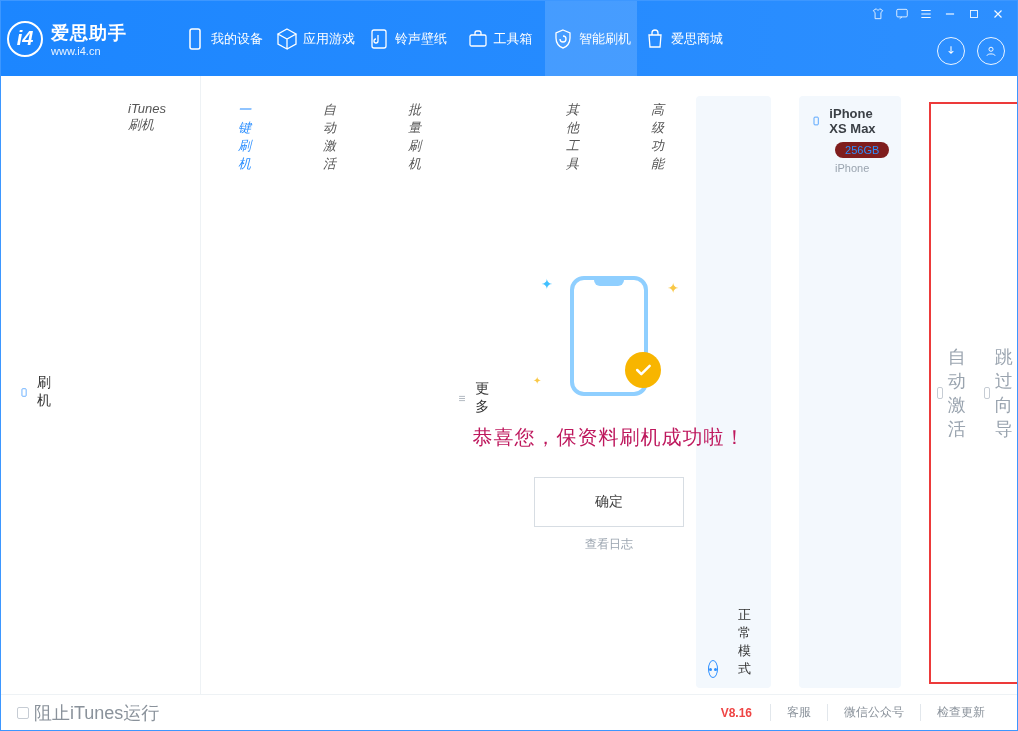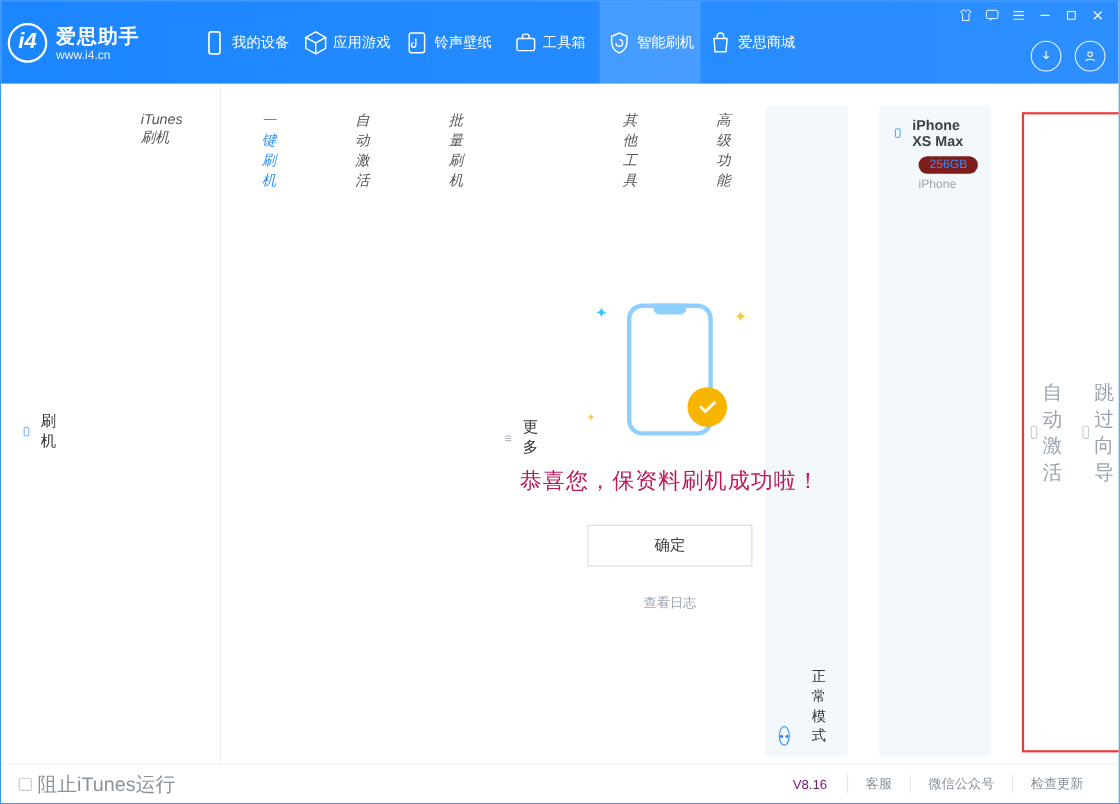--- a/index.html
+++ b/index.html
@@ -43,27 +43,27 @@
   
   .main { flex:1; position:relative; display:flex; flex-direction:column; align-items:center; }
   .illus { margin-top:200px; width:120px; height:120px; position:relative; }
   .phone { width:78px; height:120px; border:4px solid #8fcfff; border-radius:14px; margin:0 auto; position:relative; background:#fff; }
   .phone .notch { position:absolute; top:-4px; left:50%; transform:translateX(-50%); width:30px; height:10px; background:#8fcfff; border-radius:0 0 6px 6px; }
   .check-badge { position:absolute; right:8px; bottom:8px; width:36px; height:36px; background:#f8b500; border-radius:50%; display:flex; align-items:center; justify-content:center; }
   .sparkle { position:absolute; font-size:14px; color:#41c0ff; }
   .sparkle.s1{top:0;left:-8px;} .sparkle.s2{top:4px;right:-10px;color:#f9c846;}
   .sparkle.s3{bottom:10px;left:-16px;color:#f9c846;font-size:10px;}
   .msg { margin-top:28px; font-size:20px; color:#be185d; letter-spacing:1px; }
-  .ok-btn { margin-top:26px; width:150px; height:38px; border:1px solid #d7dde3; background:#fff; font-size:14px; color:#444; cursor:pointer; }
-  .loglink { margin-top:25px; font-size:12px; color:#9aa4af; cursor:pointer; }
+  .ok-btn { margin-top:26px; width:150px; height:50px; border:1px solid #d7dde3; background:#fff; font-size:14px; color:#444; cursor:pointer; }
+  .loglink { margin-top:9px; font-size:12px; color:#9aa4af; cursor:pointer; }
   
   .footer { height:36px; border-top:1px solid #eef2f5; display:flex; align-items:center; padding:0 16px; font-size:12px; color:#8a929b; }
   .footer .chk { color:#8a929b; }
   .footer-spacer { flex:1; }
-  .footer .ver { color:#701a75; margin-right:18px; }
+  .footer .ver { color:#ef4444; margin-right:18px;font-weight:bold; }
   .footer .flink { padding:0 16px; border-left:1px solid #e2e7ec; cursor:pointer; }
 </style>
 </head>
 <body>
 
 <div class="header">
   <div class="logo-block">
     <div class="logo-circle">i4</div>
     <div class="logo-text">
       <div class="cn">爱思助手</div>

